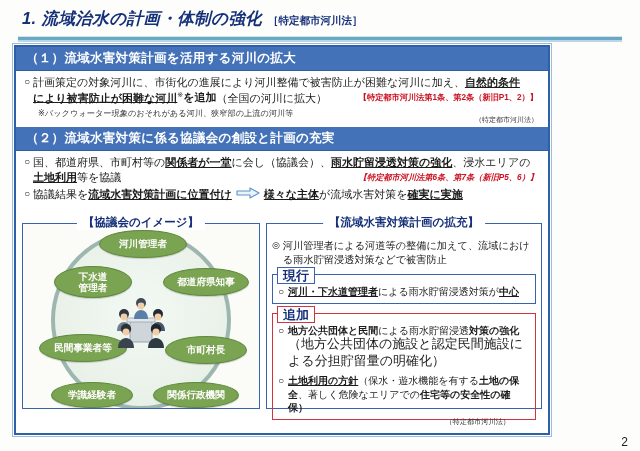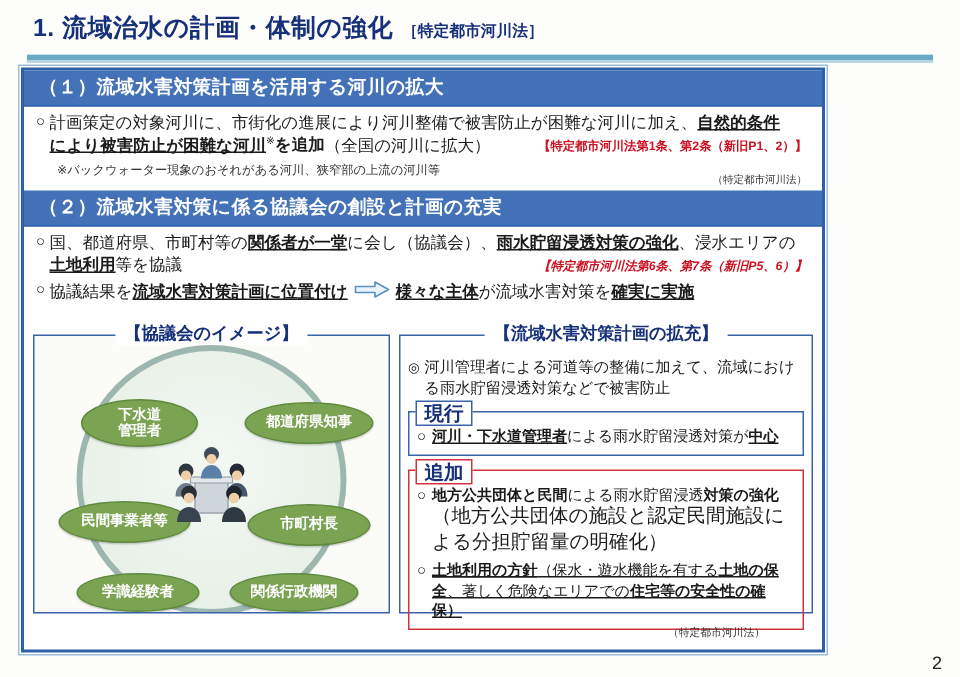--- a/index.html
+++ b/index.html
@@ -17,20 +17,21 @@
 
   
   .title-row{
     position:absolute;left:22px;top:8px;
     display:flex;align-items:baseline;gap:6px;
     white-space:nowrap;
   }
   .title-main{
     font-size:16.5px;font-weight:bold;color:#16317a;
     letter-spacing:.4px;
+    font-style:italic;
   }
   .title-sub{
     font-size:10.5px;font-weight:bold;color:#16317a;font-family:Liberation Serif, serif;
   }
   .title-rule{
     position:absolute;left:18px;top:36px;width:604px;height:6px;
     background:linear-gradient(to bottom,#cfe3ee 0 1px,#6aa8c4 1px 4px,#b9d6e4 4px 6px);
   }
 
   
@@ -63,21 +64,21 @@
   
   .bullet{
     display:flex;align-items:flex-start;gap:3px;
     font-size:11px;color:#1b1b1b;line-height:1.32;
   }
   .bmark{
     font-size:10px;color:#1b1b1b;flex:0 0 auto;line-height:1.35;
   }
   .btext{flex:1 1 auto;}
   .b{font-weight:bold;margin-top:32px;}
-  .u{text-decoration:underline;}
+  .u{}
   .bu{font-weight:bold;text-decoration:underline;}
 
   .note{
     font-size:8.2px;color:#333;margin:3px 0 0 14px;letter-spacing:0;
   }
   .ref{
     color:#cc1122;font-size:8.2px;font-weight:bold;white-space:nowrap;
   }
   .ref-right{
     position:absolute;right:10px;
@@ -249,20 +250,21 @@
       </div>
     </div>
 
     <div class="panels">
 
       <div class="panel panel-left">
         <div class="panel-title">【協議会のイメージ】</div>
         <div class="diagram">
           <div class="ring"></div>
 
+          <div class="oval ov-river">河川管理者</div>
           <div class="oval ov-sewer">下水道<br>管理者</div>
           <div class="oval ov-private">民間事業者等</div>
           <div class="oval ov-pref">都道府県知事</div>
           <div class="oval ov-mayor">市町村長</div>
           <div class="oval ov-academy">学識経験者</div>
           <div class="oval ov-admin">関係行政機関</div>
 
           <div class="people">
             <svg width="66" height="58" viewBox="0 0 66 58">
               <rect x="22" y="26" width="22" height="22" fill="#cfd6db" stroke="#9aa5ad" stroke-width="1"></rect>

